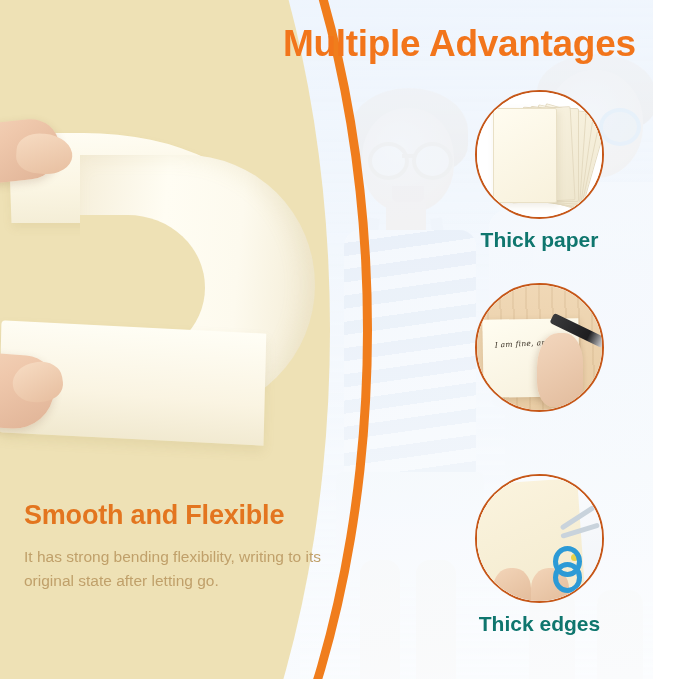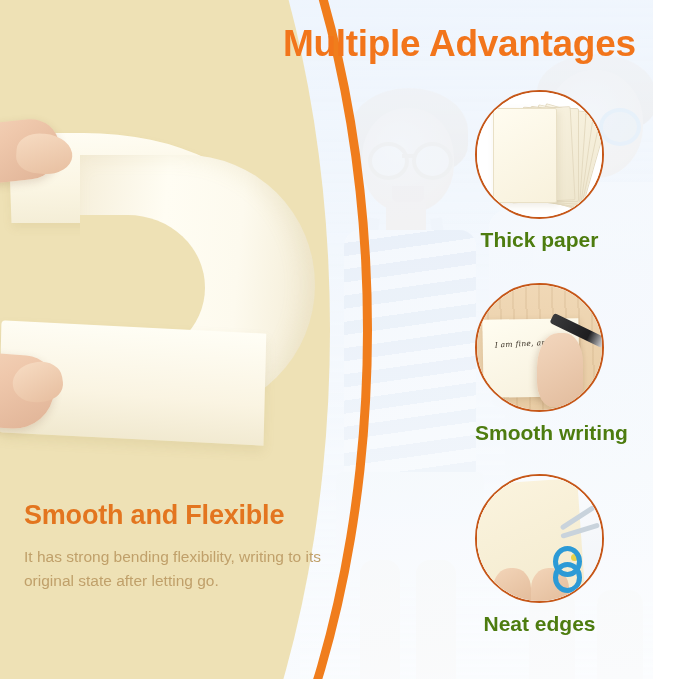--- a/index.html
+++ b/index.html
@@ -264,21 +264,21 @@
     border-radius: 50%;
     border: 2px solid #C65718;
     overflow: hidden;
     background: #ffffff;
   }
   .feature-label {
     margin-top: 9px;
     text-align: center;
     font-size: 21px;
     font-weight: bold;
-    color: #4d7c0f;
+    color: #0f766e;
     white-space: nowrap;
   }
 
   
   .pap-stack { position:absolute; inset:0; background:#FFFFFF; }
   .pap-fan {
     position:absolute; width: 62px; height: 92px;
     background: linear-gradient(135deg,#FBF6E6,#EFE7CF);
     border: 1px solid #E4DAC0;
     border-radius: 2px;
@@ -444,33 +444,32 @@
 
   <div class="feature" style="left:475px; top:283px;">
     <div class="badge-circle">
       <div class="wood"></div>
       <div class="note-paper">
         <div class="handwrite">I am fine, and</div>
       </div>
       <div class="pen"></div>
       <div class="w-hand"></div>
     </div>
-    <div class="feature-label">Smooth writing</div>
   </div>
 
   <div class="feature" style="left:475px; top:474px;">
     <div class="badge-circle">
       <div class="cut-bg"></div>
       <div class="cut-sheet"></div>
       <div class="cut-hand-l"></div>
       <div class="cut-hand-r"></div>
       <div class="scissors">
         <div class="sc-blade"></div>
         <div class="sc-blade b2"></div>
         <div class="sc-pivot"></div>
         <div class="sc-handle h1"></div>
         <div class="sc-handle h2"></div>
       </div>
     </div>
-    <div class="feature-label">Neat edges</div>
+    <div class="feature-label">Thick edges</div>
   </div>
 
 </div>
 
 </body></html>

